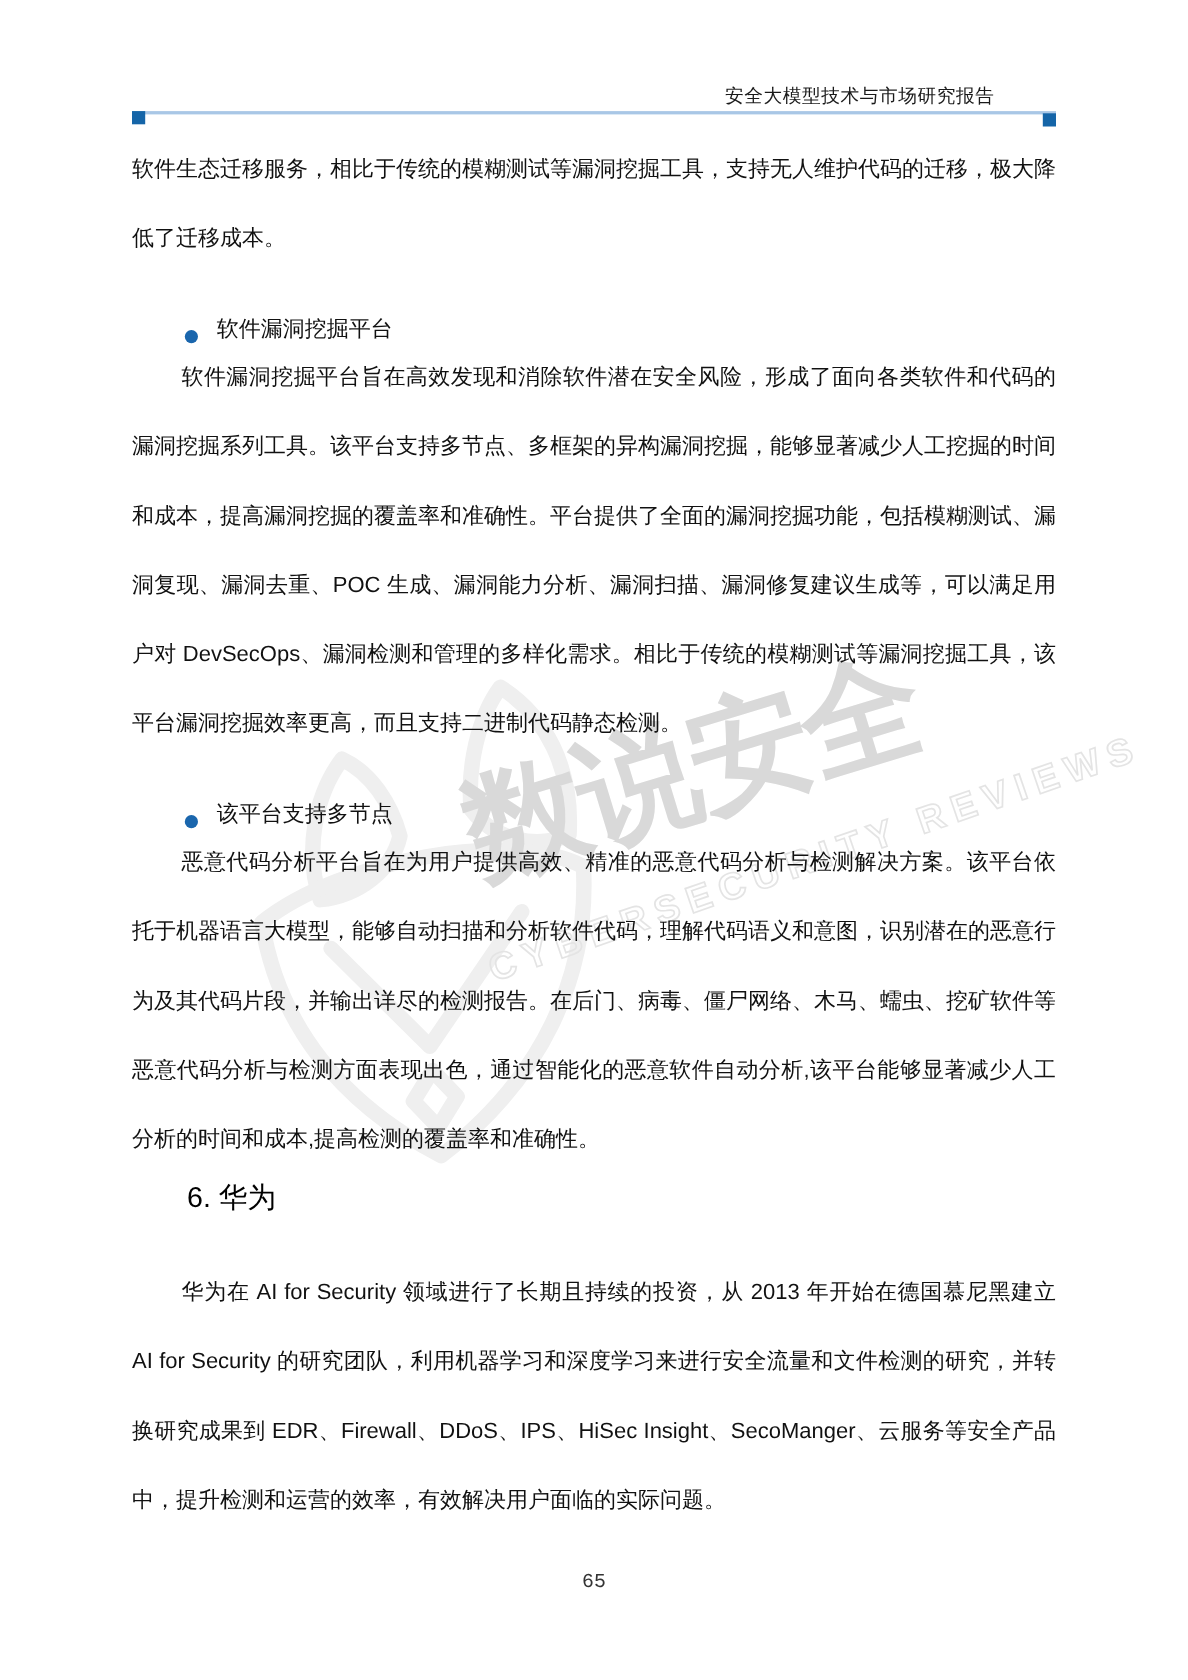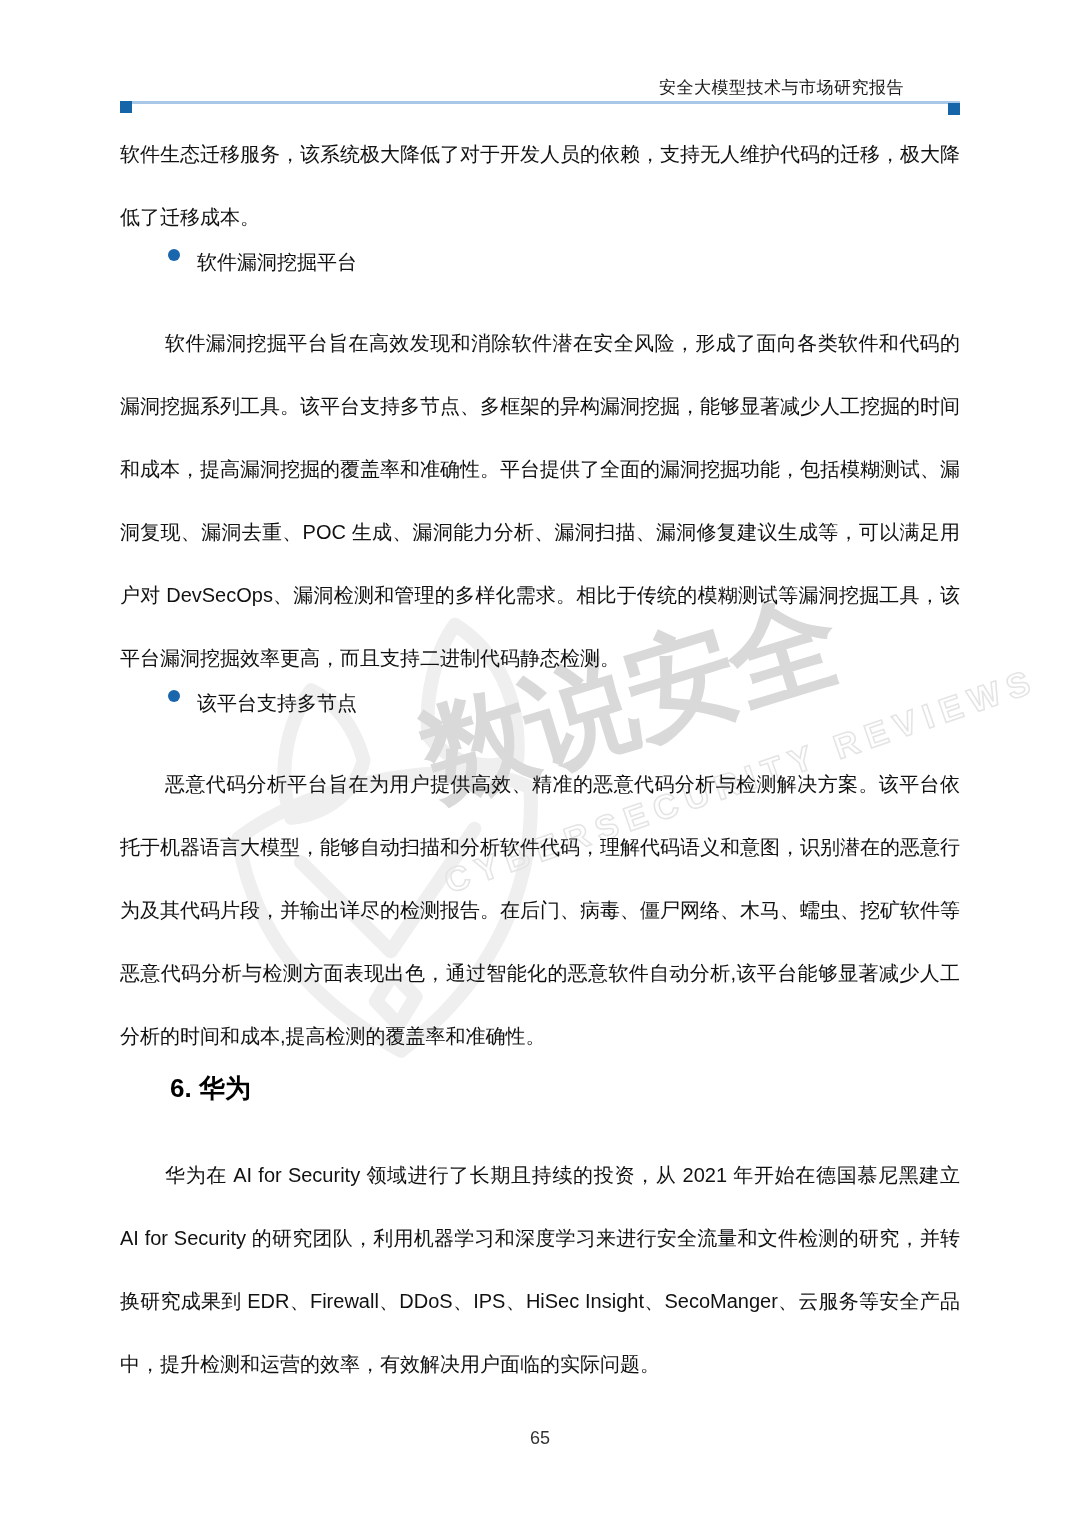--- a/index.html
+++ b/index.html
@@ -78,51 +78,51 @@
   .para{
     margin:0;
     font-size:20px;
     line-height:63px;
     text-align:justify;
     color:#111111;
   }
   .para.indent{text-indent:45px;}
   .bullet-row{
     display:flex;
-    align-items:flex-start;
+    align-items:flex-end;
     height:63px;
     padding-left:48px;
     font-family:Liberation Mono, monospace;
   }
   .bullet-dot{
     width:12px;height:12px;
     border-radius:50%;
     background:#1a66ad;
     margin-right:17px;
     flex:0 0 auto;
   }
   .bullet-label{
     font-size:20px;
     color:#111111;
   }
   .section-heading{
     margin:-11px 0 24px 0;
     padding-left:50px;
     font-size:26px;
     line-height:63px;
-    font-weight:700;
+    font-weight:400;
     color:#000000;
   }
   
   .page-footer{
     position:absolute;
     left:0;bottom:78px;
     width:100%;
     text-align:center;
-    font-family:Liberation Sans, sans-serif;
+    font-family:Liberation Mono, monospace;
     font-size:18px;
     color:#333333;
     z-index:2;
   }
 </style>
 </head>
 <body>
 
 <div class="page">
 
@@ -144,37 +144,37 @@
 
   <div class="header-title">安全大模型技术与市场研究报告</div>
   <div class="header-rule">
     <div class="line"></div>
     <div class="cap cap-left"></div>
     <div class="cap cap-right"></div>
   </div>
 
   <div class="content">
 
-    <p class="para">软件生态迁移服务，该系统极大降低了对于开发人员的依赖，支持无人维护代码的迁移，极大降低了迁移成本。</p>
+    <p class="para">软件生态迁移服务，相比于传统的模糊测试等漏洞挖掘工具，支持无人维护代码的迁移，极大降低了迁移成本。</p>
 
     <div class="bullet-row">
       <span class="bullet-dot"></span>
       <span class="bullet-label">软件漏洞挖掘平台</span>
     </div>
 
     <p class="para indent">软件漏洞挖掘平台旨在高效发现和消除软件潜在安全风险，形成了面向各类软件和代码的漏洞挖掘系列工具。该平台支持多节点、多框架的异构漏洞挖掘，能够显著减少人工挖掘的时间和成本，提高漏洞挖掘的覆盖率和准确性。平台提供了全面的漏洞挖掘功能，包括模糊测试、漏洞复现、漏洞去重、POC 生成、漏洞能力分析、漏洞扫描、漏洞修复建议生成等，可以满足用户对 DevSecOps、漏洞检测和管理的多样化需求。相比于传统的模糊测试等漏洞挖掘工具，该平台漏洞挖掘效率更高，而且支持二进制代码静态检测。</p>
 
     <div class="bullet-row">
       <span class="bullet-dot"></span>
       <span class="bullet-label">该平台支持多节点</span>
     </div>
 
     <p class="para indent">恶意代码分析平台旨在为用户提供高效、精准的恶意代码分析与检测解决方案。该平台依托于机器语言大模型，能够自动扫描和分析软件代码，理解代码语义和意图，识别潜在的恶意行为及其代码片段，并输出详尽的检测报告。在后门、病毒、僵尸网络、木马、蠕虫、挖矿软件等恶意代码分析与检测方面表现出色，通过智能化的恶意软件自动分析,该平台能够显著减少人工分析的时间和成本,提高检测的覆盖率和准确性。</p>
 
     <h2 class="section-heading">6. 华为</h2>
 
-    <p class="para indent">华为在 AI for Security 领域进行了长期且持续的投资，从 2021 年开始在德国慕尼黑建立 AI for Security 的研究团队，利用机器学习和深度学习来进行安全流量和文件检测的研究，并转换研究成果到 EDR、Firewall、DDoS、IPS、HiSec Insight、SecoManger、云服务等安全产品中，提升检测和运营的效率，有效解决用户面临的实际问题。</p>
+    <p class="para indent">华为在 AI for Security 领域进行了长期且持续的投资，从 2013 年开始在德国慕尼黑建立 AI for Security 的研究团队，利用机器学习和深度学习来进行安全流量和文件检测的研究，并转换研究成果到 EDR、Firewall、DDoS、IPS、HiSec Insight、SecoManger、云服务等安全产品中，提升检测和运营的效率，有效解决用户面临的实际问题。</p>
 
   </div>
 
   <div class="page-footer">65</div>
 
 </div>
 
 </body></html>

